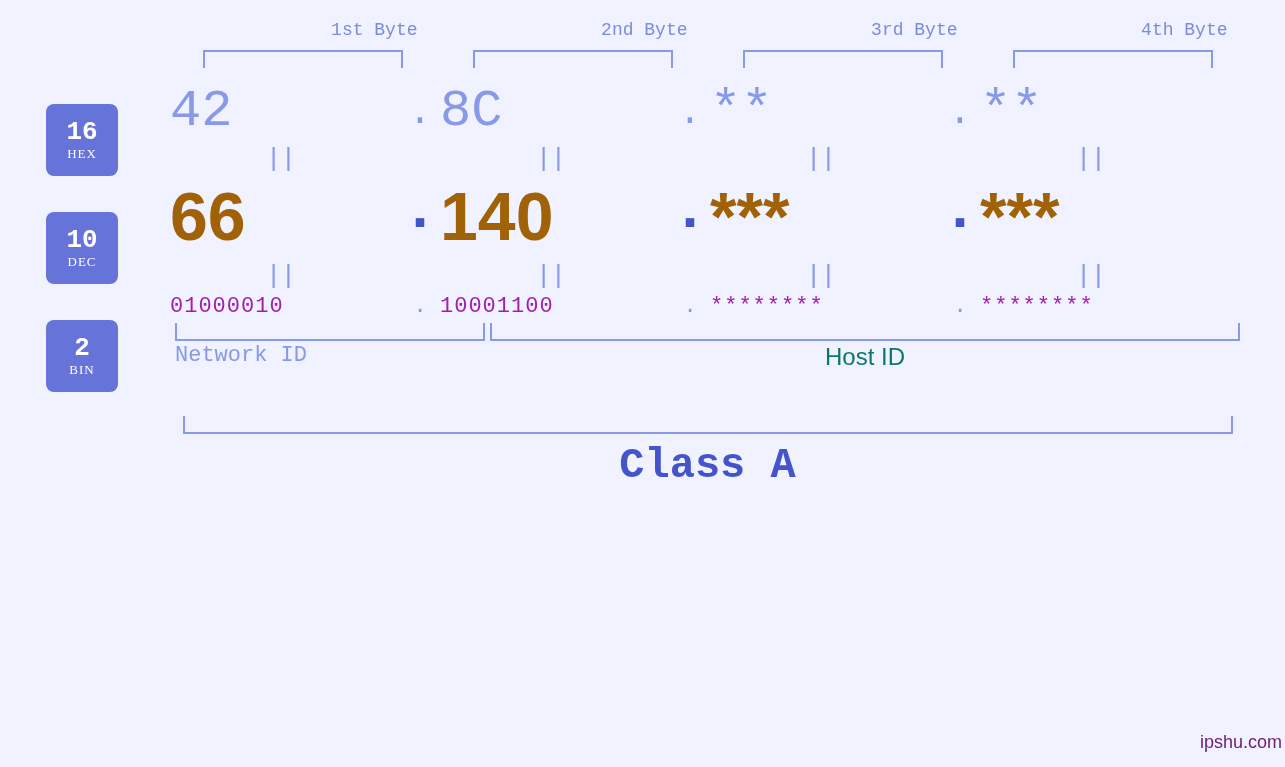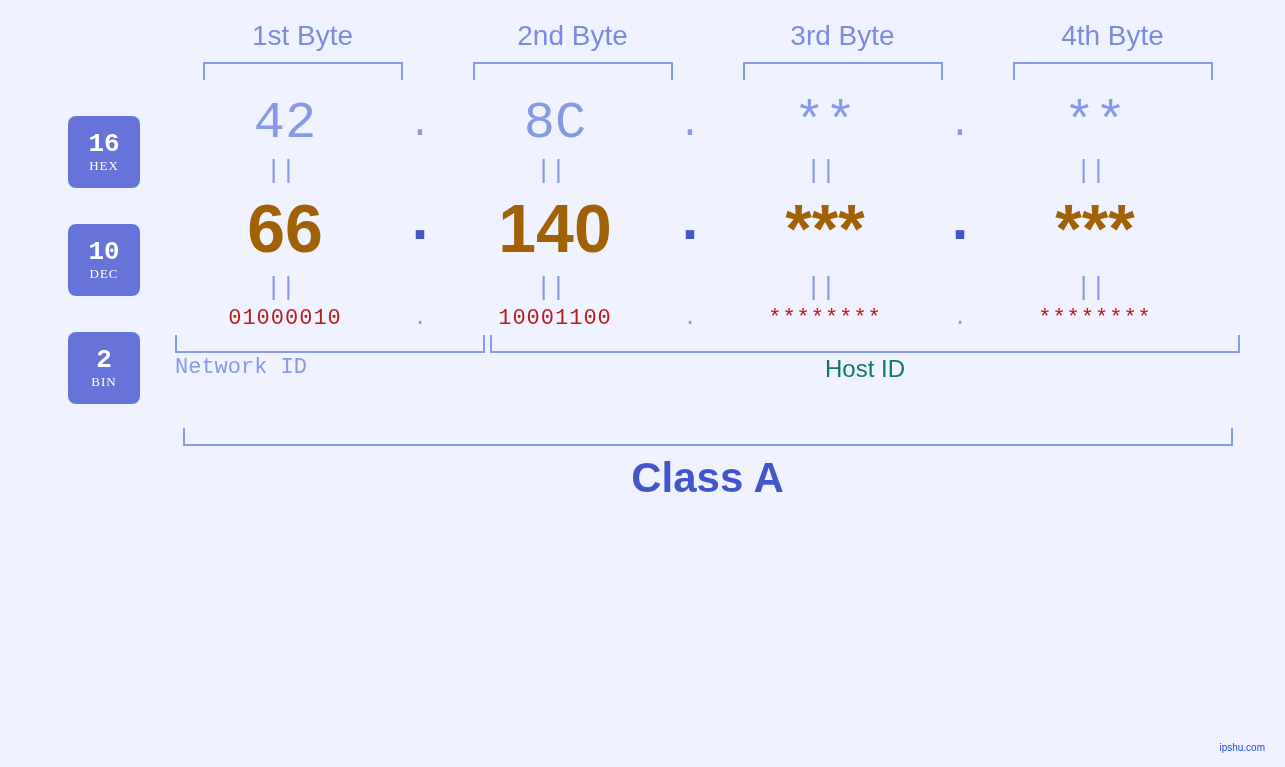--- a/index.html
+++ b/index.html
@@ -27,23 +27,23 @@
     .byte-headers {
       display: flex;
       width: 1080px;
       margin-left: 130px;
       justify-content: space-around;
       margin-bottom: 10px;
     }
 
     .byte-header {
       color: #7b8cde;
-      font-size: 28px;
-      font-family: Liberation Sans, sans-serif;
-      text-align: center;
+      font-size: 18px;
+      font-family: Liberation Mono, monospace;
+      text-align: right;
       width: 230px;
     }
 
     
     .top-brackets {
       display: flex;
       width: 1080px;
       margin-left: 130px;
       justify-content: space-around;
       margin-bottom: 8px;
@@ -54,21 +54,21 @@
       height: 18px;
       border-top: 2px solid #8899e8;
       border-left: 2px solid #8899e8;
       border-right: 2px solid #8899e8;
     }
 
     
     .badges-column {
       display: flex;
       flex-direction: column;
-      align-items: flex-end;
+      align-items: center;
       justify-content: space-around;
       width: 140px;
       padding-left: 24px;
       gap: 0;
     }
 
     .badge {
       background: #6673d9;
       color: white;
       border-radius: 8px;
@@ -103,21 +103,21 @@
 
     .row {
       display: flex;
       align-items: center;
       justify-content: center;
       width: 1100px;
     }
 
     .cell {
       width: 230px;
-      text-align: center;
+      text-align: left;
       position: relative;
     }
 
     .separator {
       width: 40px;
       text-align: center;
       color: #8899e8;
       font-size: 28px;
     }
 
@@ -168,21 +168,21 @@
     .dec-row .separator {
       font-size: 60px;
       font-weight: bold;
       color: #4455cc;
       padding-bottom: 10px;
     }
 
     
     .bin-row .cell-value {
       font-size: 22px;
-      color: #b91c1c;
+      color: #a21caf;
       font-family: 'Courier New', Courier, monospace;
       letter-spacing: 1px;
     }
 
     .bin-row .separator {
       font-size: 22px;
       color: #8899e8;
     }
 
     
@@ -240,32 +240,32 @@
       height: 18px;
       border-bottom: 2px solid #8899e8;
       border-left: 2px solid #8899e8;
       border-right: 2px solid #8899e8;
     }
 
     .class-label {
       text-align: right;
       color: #4455cc;
       font-size: 42px;
-      font-family: Liberation Sans, sans-serif;
+      font-family: Liberation Mono, monospace;
       font-weight: bold;
       margin-top: 8px;
     }
 
     
     .footer {
       position: absolute;
       bottom: 14px;
-      right: 20px;
-      color: #1d4ed8;
-      font-size: 10px;
+      right: 3px;
+      color: #701a75;
+      font-size: 18px;
       font-family: Arial, sans-serif;
     }
 
     .full-width-bracket {
       display: flex;
       margin-left: 130px;
       width: 1050px;
       margin-top: 6px;
     }
   </style>

